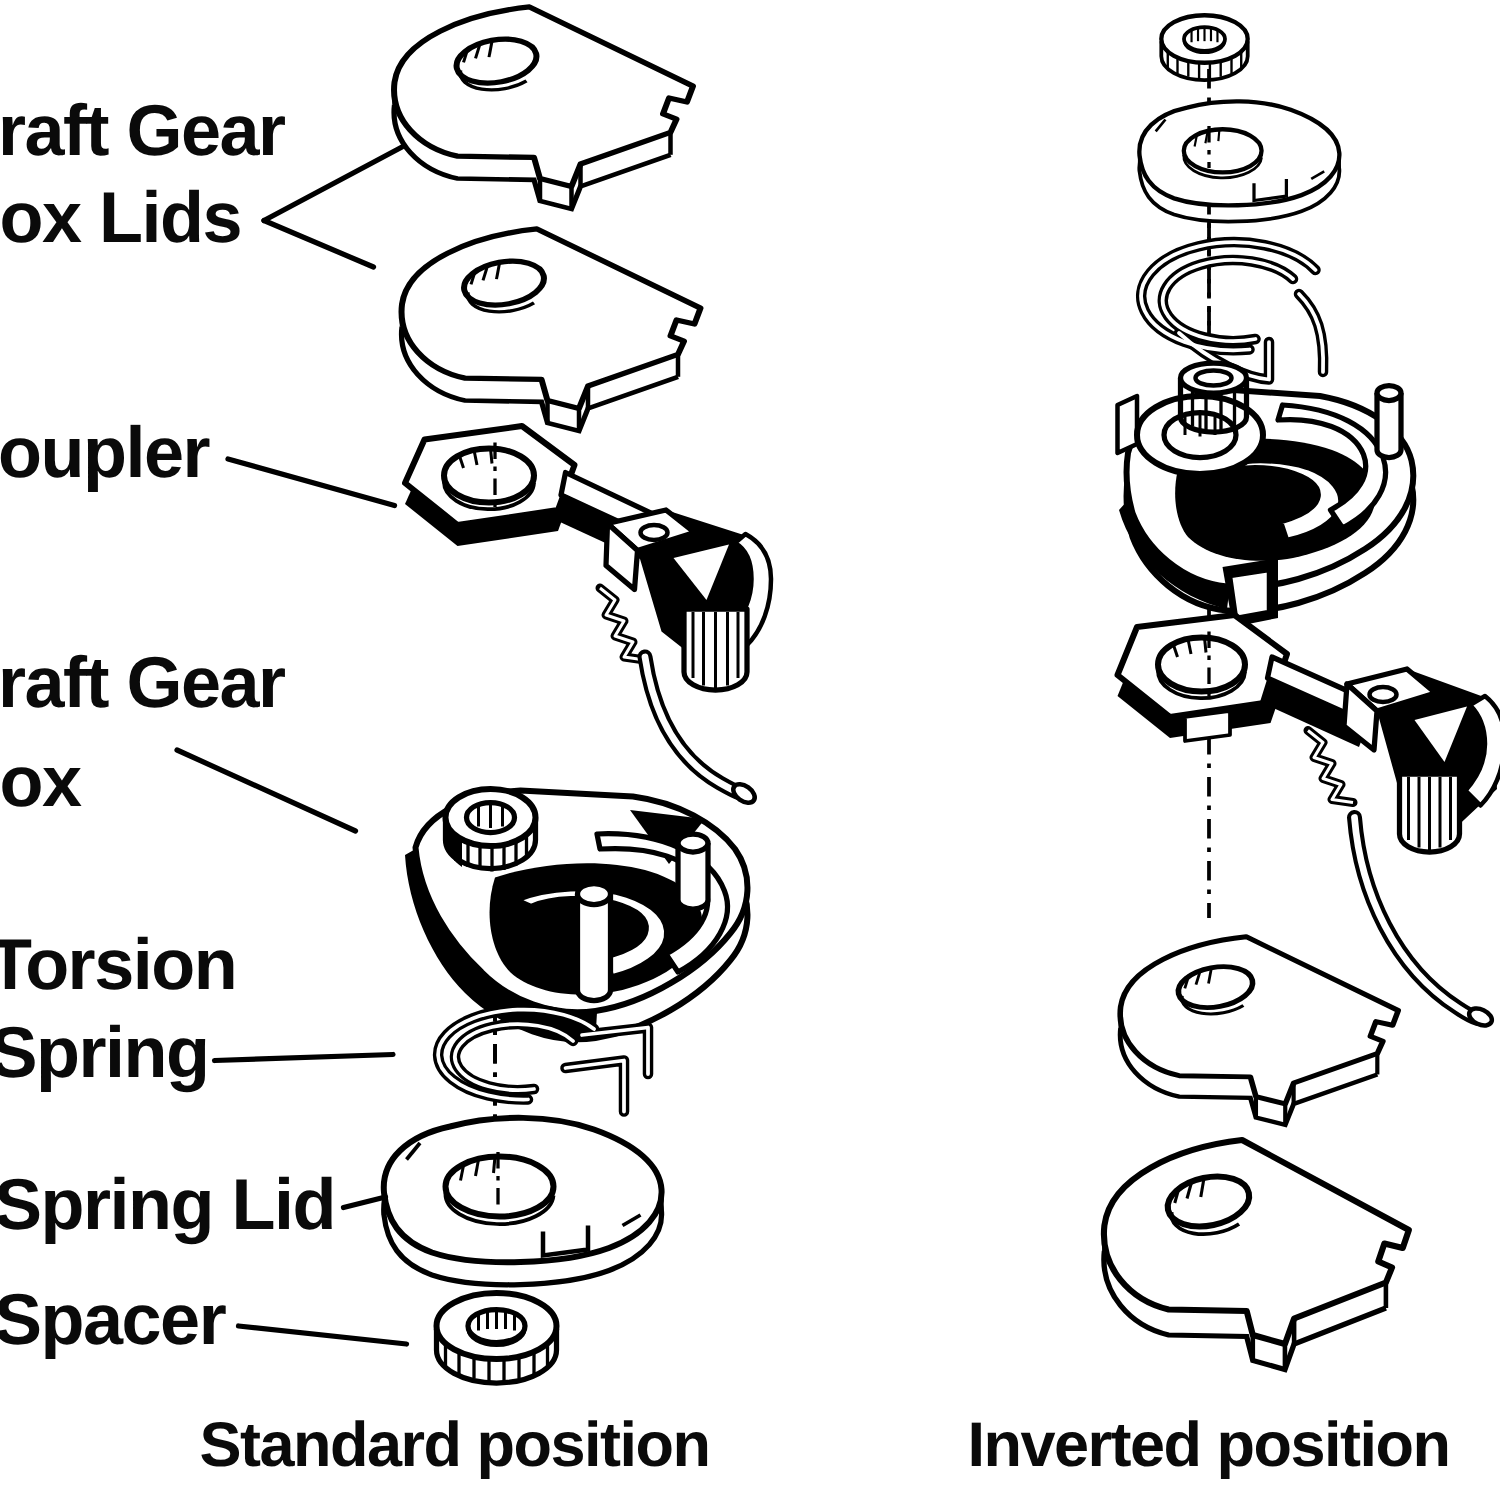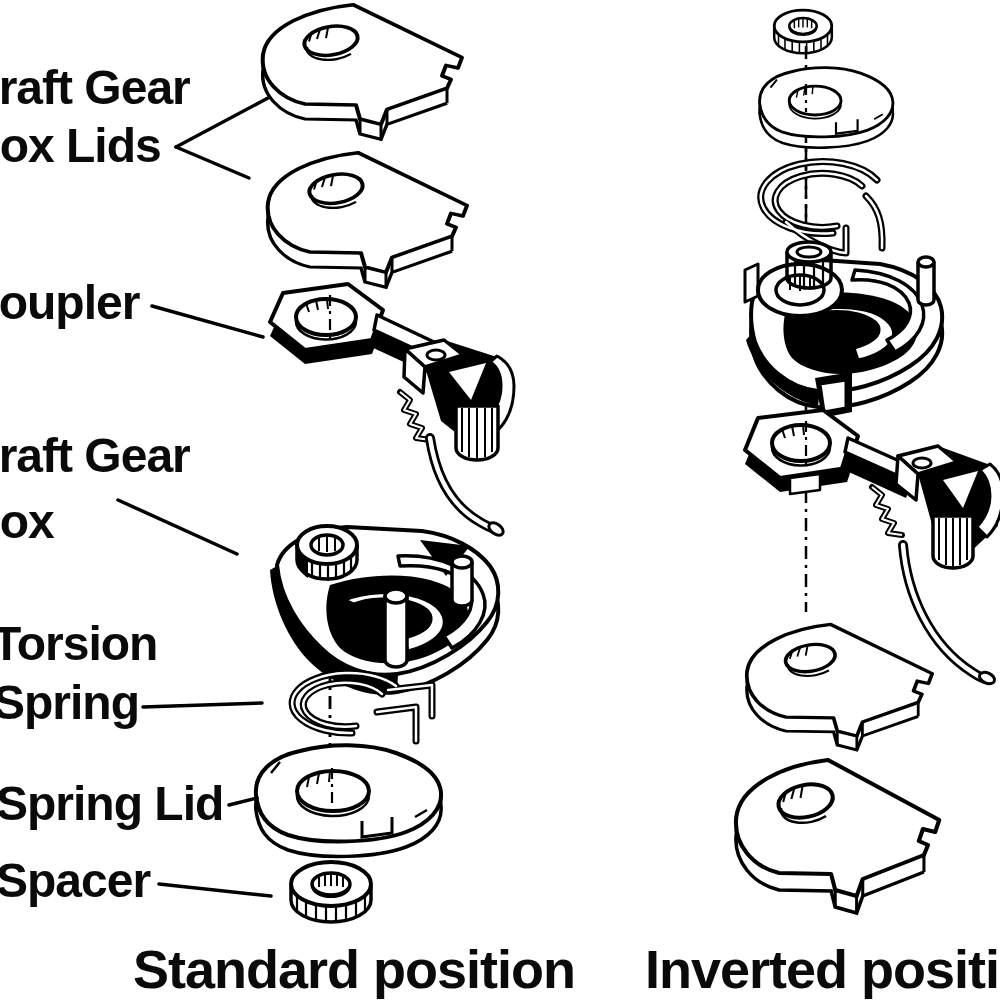--- a/index.html
+++ b/index.html
@@ -13,21 +13,21 @@
     font-weight:bold;
     font-size:48px;
     line-height:1;
     letter-spacing:-1px;
     color:#0a0a0a;
     white-space:nowrap;
   }
   .caption{
     position:absolute;
     font-weight:bold;
-    font-size:54px;
+    font-size:42px;
     line-height:1;
     letter-spacing:-1px;
     color:#0a0a0a;
     white-space:nowrap;
   }
   svg{position:absolute;left:0;top:0;}
   .ink{stroke:#000;fill:none;}
 </style>
 </head>
 <body>

